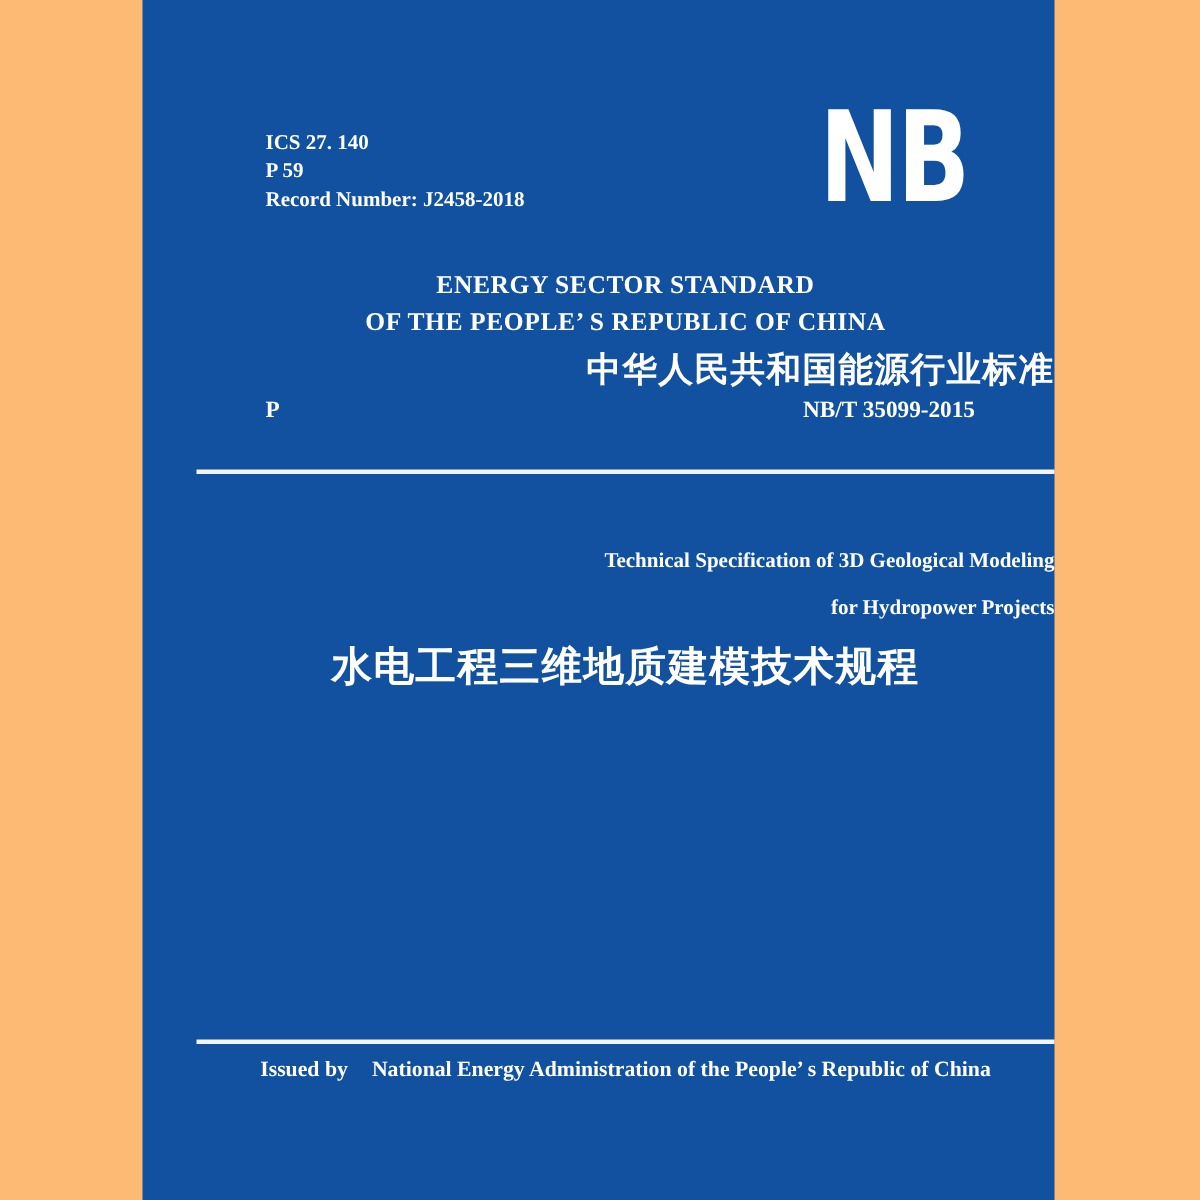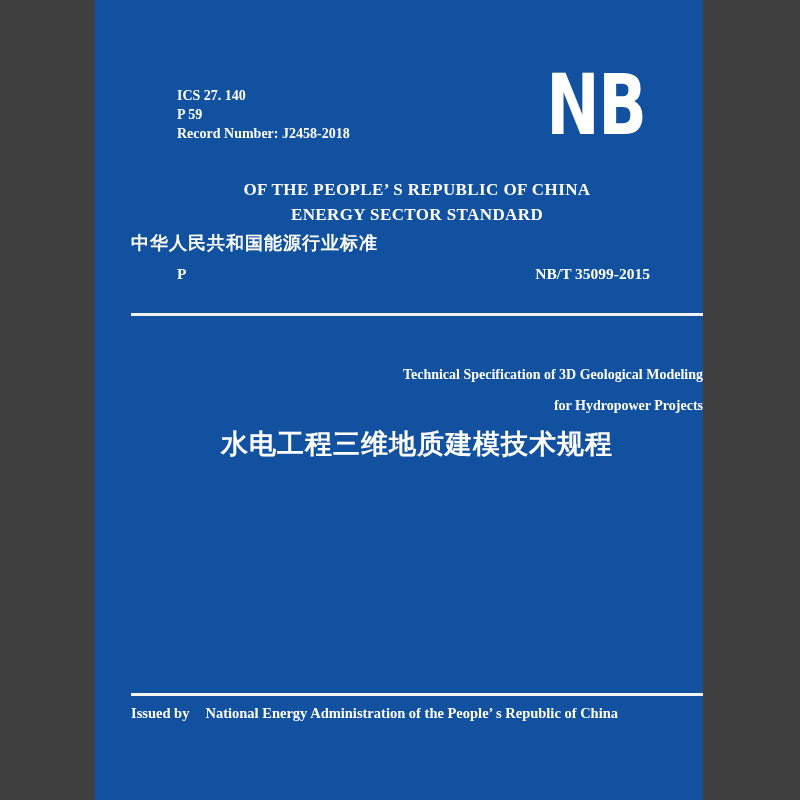--- a/index.html
+++ b/index.html
@@ -1,82 +1,82 @@
 <!DOCTYPE html>
 <html style="--cover-blue: #11519F; --ink: #ffffff;"><head>
 <meta charset="utf-8">
 <style>
   :root { --cover-blue: #11519F; --ink: #ffffff; --rule: #f2f4f7; }
   * { margin: 0; padding: 0; box-sizing: border-box; }
   html, body { width: 800px; height: 800px; overflow: hidden; }
   body { background: #ffffff; font-family: "Liberation Serif", "DejaVu Serif", serif; }
-  .page { position: relative; width: 800px; height: 800px; background: #404040; }
+  .page { position: relative; width: 800px; height: 800px; background: #fdba74; }
 
   .cover {
     position: absolute; left: 95px; top: 0; width: 608px; height: 800px;
     background: var(--cover-blue); color: var(--ink);
   }
   .content { position: absolute; left: 36px; top: 0; width: 572px; height: 800px; }
 
   .meta { position: absolute; left: 46px; top: 86px; font-size: 14px; font-weight: bold; line-height: 19px; white-space: nowrap; }
 
   .nb-logo {
     position: absolute; right: 58px; top: 63px;
     font-family: "DejaVu Sans", "Liberation Sans", sans-serif;
     font-weight: bold; font-size: 84px; line-height: 84px; letter-spacing: -2px;
     transform: scaleX(0.76); transform-origin: right center; white-space: nowrap;
   }
 
   .std-heading { position: absolute; left: 0; top: 178px; width: 100%; text-align: center;
     font-size: 17px; font-weight: bold; line-height: 24.5px; letter-spacing: 0.4px; }
 
-  .std-heading-cn { position: absolute; left: 0; top: 231px; width: 100%; text-align: left;
+  .std-heading-cn { position: absolute; left: 0; top: 231px; width: 100%; text-align: right;
     font-family: "Liberation Sans", "DejaVu Sans", sans-serif;
-    font-size: 18px; font-weight: bold; letter-spacing: 1px; }
+    font-size: 23px; font-weight: bold; letter-spacing: 1px; }
 
   .code-row { position: absolute; left: 0; top: 265px; width: 100%;
     padding: 0 53px 0 46px; display: flex; justify-content: space-between;
     font-size: 15.5px; font-weight: bold; }
 
   .rule { position: absolute; left: 0; width: 100%; background: var(--rule); }
   .rule-top { top: 313px; height: 2.5px; }
   .rule-bottom { top: 693px; height: 3px; }
 
   .title-en { position: absolute; left: 0; top: 359px; width: 100%; text-align: right;
     font-size: 14px; font-weight: bold; line-height: 31px; }
 
   .title-cn { position: absolute; left: 0; top: 426px; width: 100%; text-align: center;
     font-size: 27px; font-weight: bold; letter-spacing: 1px; }
 
   .date-row { position: absolute; left: 0; top: 675px; width: 100%;
     padding: 0 53px 0 52px; display: flex; justify-content: space-between;
     font-size: 14.5px; font-weight: bold; }
 
   .issuer-row { position: absolute; left: 0; top: 705px; width: 100%;
-    text-align: left; font-size: 14.5px; font-weight: bold; white-space: nowrap; }
+    text-align: center; font-size: 14.5px; font-weight: bold; white-space: nowrap; }
   .issuer-row .gap { display: inline-block; width: 16px; }
 </style>
 </head>
 <body>
 
 <div class="page">
   <div class="cover">
     <div class="content">
 
       <div class="meta">
         <div>ICS 27. 140</div>
         <div>P 59</div>
         <div>Record Number: J2458-2018</div>
       </div>
 
       <div class="nb-logo">NB</div>
 
       <div class="std-heading">
+        <div>ENERGY SECTOR STANDARD</div>
         <div>OF THE PEOPLE’ S REPUBLIC OF CHINA</div>
-        <div>ENERGY SECTOR STANDARD</div>
       </div>
 
       <div class="std-heading-cn">中华人民共和国能源行业标准</div>
 
       <div class="code-row">
         <span>P</span>
         <span>NB/T 35099-2015</span>
       </div>
 
       <div class="rule rule-top"></div>

